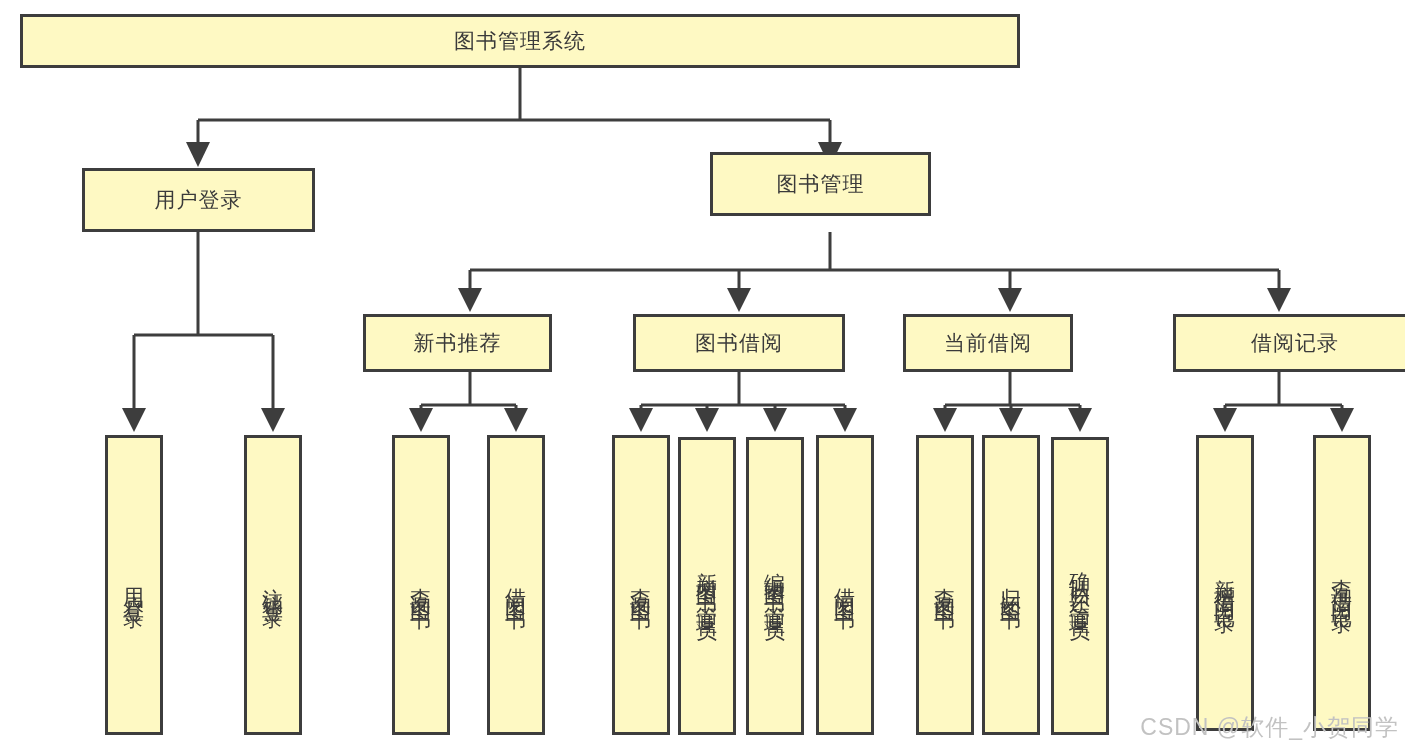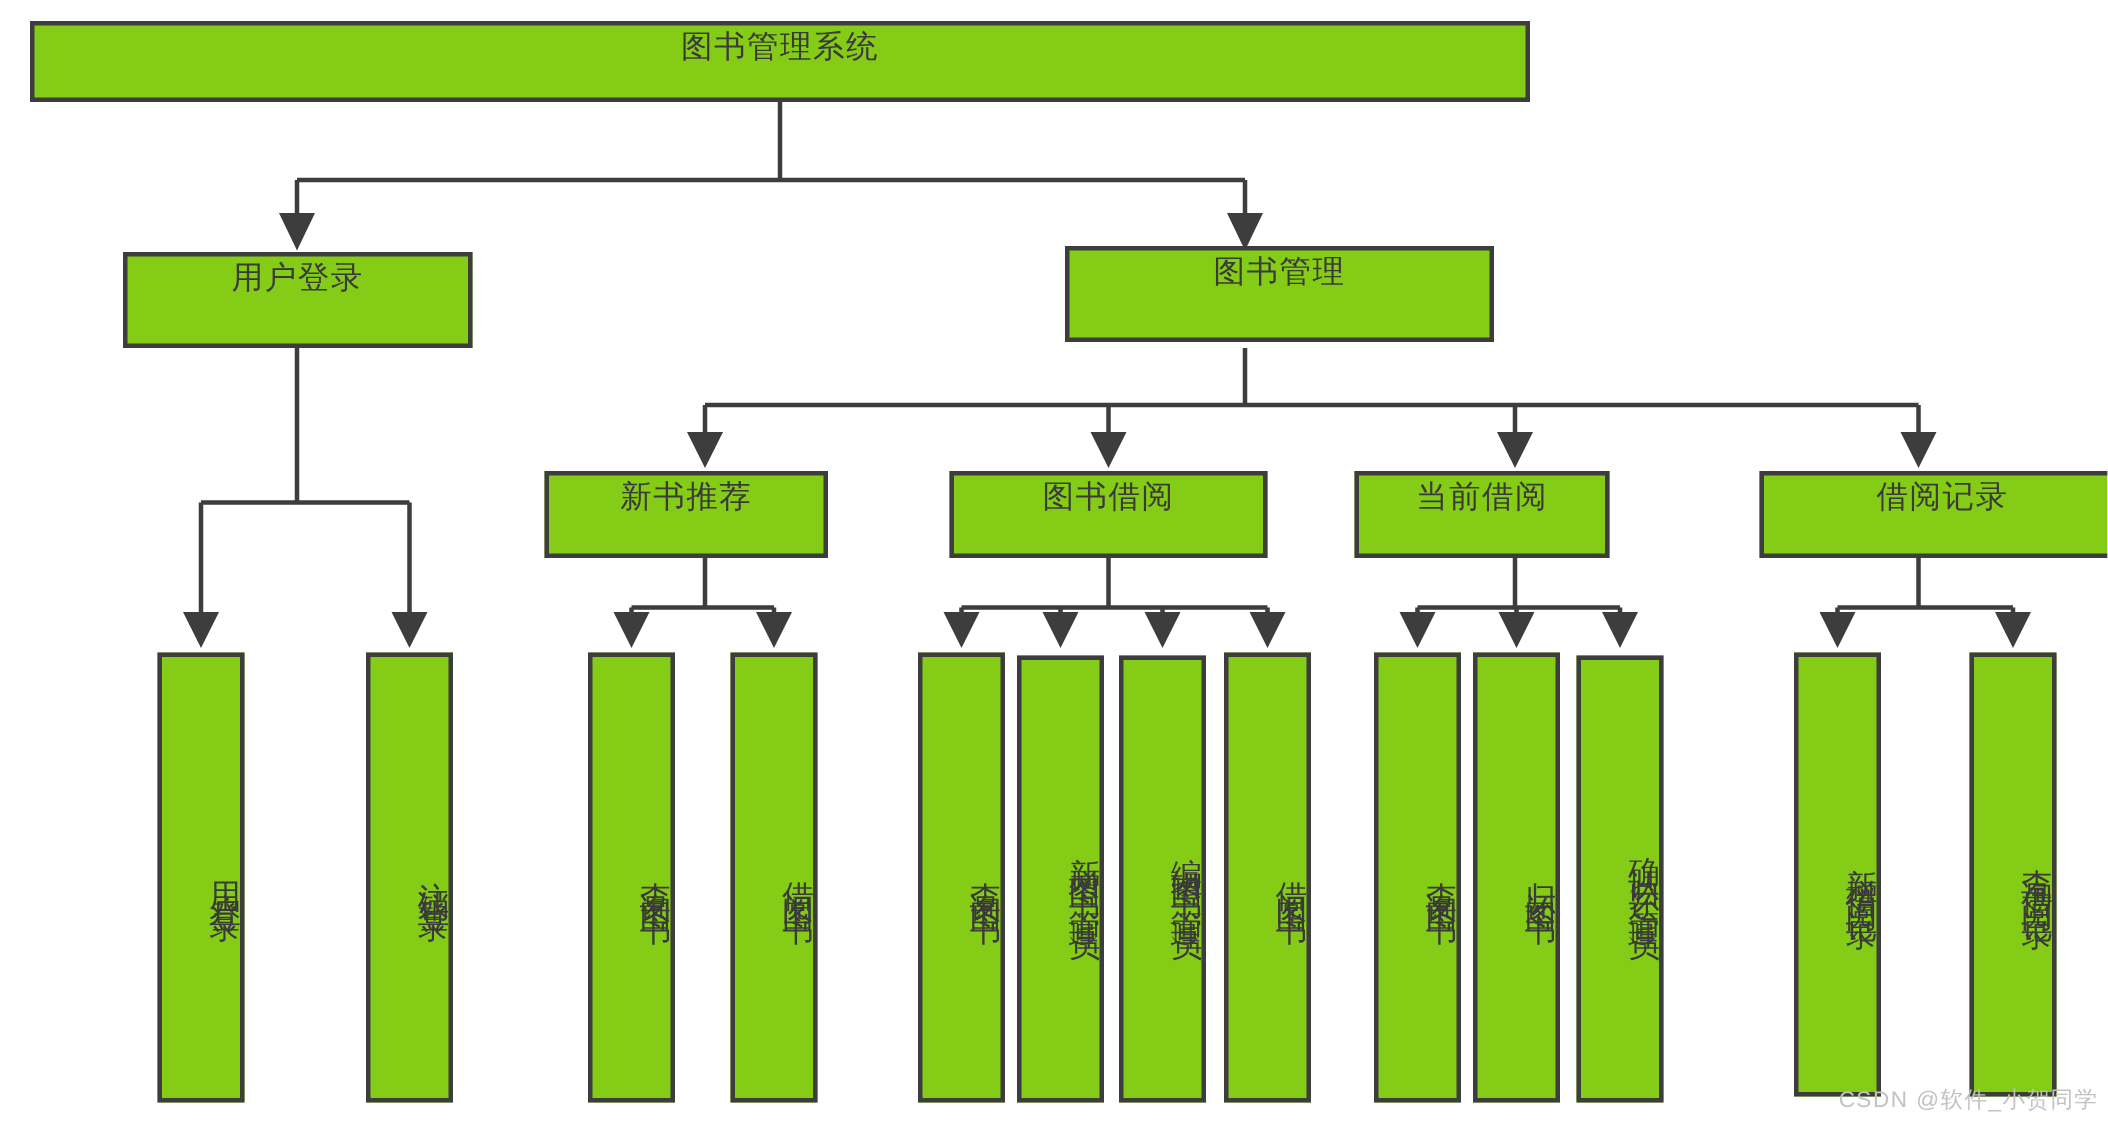--- a/index.html
+++ b/index.html
@@ -17,37 +17,37 @@
     font-family:"Liberation Sans", sans-serif;
     overflow:hidden;
   }
   .connectors{
     position:absolute;left:0;top:0;width:1405px;height:747px;
   }
   .connectors path{stroke:var(--line);stroke-width:3;fill:none;}
   .connectors polygon{fill:var(--line);stroke:none;}
   .node{
     position:absolute;
-    background:#84cc16;
+    background:#fef9c3;
     border:3px solid var(--line);
-    display:flex;justify-content:center;
+    display:flex;align-items:center;justify-content:center;
     color:var(--text);
     text-align:center;
   }
   .lvl-h{font-size:21px;letter-spacing:1px;}
   .lvl-v{
     writing-mode:vertical-rl;
     font-size:21px;
     letter-spacing:7px;
     line-height:1;
   }
   .watermark{
     position:absolute;
     right:6px;bottom:4px;
-    font-size:15px;
+    font-size:23px;
     color:var(--watermark);
     z-index:5;
     letter-spacing:1px;
     margin-left:16px;
   }
 </style>
 </head>
 <body>
 
 <div class="canvas">
@@ -102,21 +102,21 @@
     </g>
   </svg>
 
   <div class="node lvl-h" style="left:20px;top:14px;width:1000px;height:54px">
     <span>图书管理系统</span>
   </div>
 
   <div class="node lvl-h" style="left:82px;top:168px;width:233px;height:64px">
     <span>用户登录</span>
   </div>
-  <div class="node lvl-h" style="left:710px;top:164px;width:286px;height:64px">
+  <div class="node lvl-h" style="left:710px;top:152px;width:221px;height:64px">
     <span>图书管理</span>
   </div>
 
   <div class="node lvl-h" style="left:363px;top:314px;width:189px;height:58px">
     <span>新书推荐</span>
   </div>
   <div class="node lvl-h" style="left:633px;top:314px;width:212px;height:58px">
     <span>图书借阅</span>
   </div>
   <div class="node lvl-h" style="left:903px;top:314px;width:170px;height:58px">

